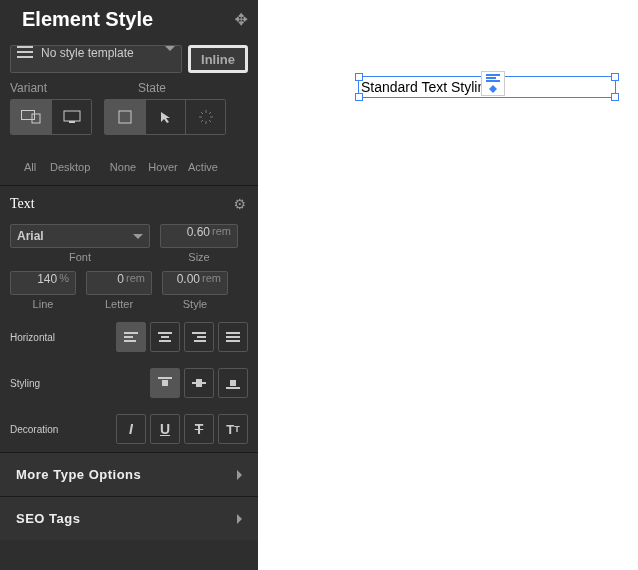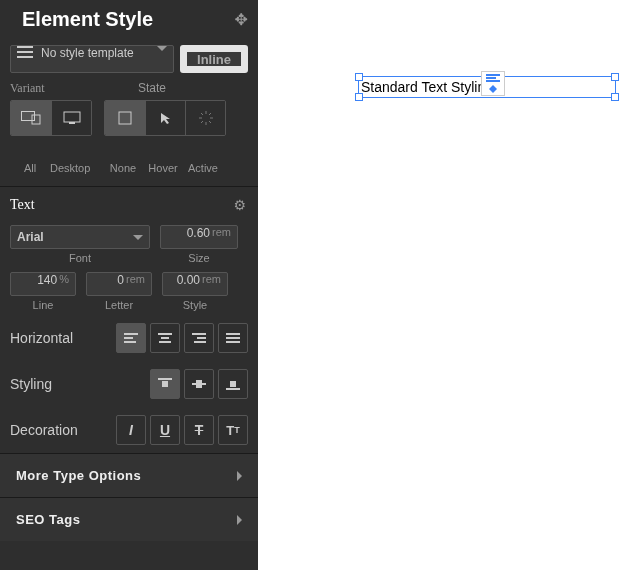--- a/index.html
+++ b/index.html
@@ -8,24 +8,24 @@
 .header { display: flex; align-items: center; justify-content: space-between; padding: 8px 10px 10px 22px; }
 .header-title { color: #fff; font-size: 20px; font-weight: bold; }
 .move-icon { color: #999; font-size: 16px; }
 
 .template-row { display: flex; gap: 6px; padding: 4px 10px 4px 10px; align-items: center; }
 .template-select { flex: 1; display: flex; background: #3a3a3a; border: 1px solid #555; height: 28px; padding: 0 6px; gap: 8px; border-radius: 2px; }
 .hamburger { width: 16px; display: flex; flex-direction: column; gap: 3px; }
 .hamburger span { height: 2px; background: #ccc; }
 .template-text { flex: 1; color: #ccc; font-size: 12px; }
 .chevron-down { width: 0; height: 0; border-left: 5px solid transparent; border-right: 5px solid transparent; border-top: 5px solid #999; }
-.inline-btn { background: #3a3a3a; border: 7px solid #e5e5e5; color: #aaa; height: 28px; padding: 0 10px; font-size: 13px; font-weight: bold; border-radius: 3px; }
+.inline-btn { background: #3a3a3a; border: 3px solid #e5e5e5; color: #aaa; height: 28px; padding: 0 10px; font-size: 13px; font-weight: bold; border-radius: 3px; }
 
 .section-labels-row { display: flex; padding: 4px 10px 2px 10px; gap: 20px; }
-.section-labels-row span:first-child { width: 108px; color: #999; font-size: 12px; font-family: Liberation Serif, serif; }
+.section-labels-row span:first-child { width: 108px; color: #999; font-size: 12px; }
 .section-labels-row span:last-child { color: #999; font-size: 12px; }
 
 .variant-state-row { display: flex; padding: 2px 10px 4px 10px; gap: 12px; }
 .btn-group { display: flex; border: 1px solid #555; border-radius: 2px; overflow: hidden; }
 .btn-group button { width: 40px; height: 34px; background: #2e2e2e; border: none; color: #999; display: flex; align-items: center; justify-content: center; cursor: pointer; }
 .btn-group button.active { background: #555; outline: 1px solid #888; }
 .btn-group button + button { border-left: 1px solid #555; }
 
 .labels-row { display: flex; padding: 2px 10px 6px 10px; gap: 12px; }
 .labels-row .lbl2 { text-align: center; font-size: 11px; color: #999; margin-top: 20px; }
@@ -38,21 +38,21 @@
 .input-group { display: flex; flex-direction: column; gap: 3px; }
 .select-input { display: flex; align-items: center; justify-content: space-between; background: #3a3a3a; border: 1px solid #555; height: 24px; padding: 0 6px; border-radius: 2px; font-weight: bold; }
 .select-input span { color: #ccc; font-size: 12px; }
 .num-input { display: flex; justify-content: flex-end; background: #3a3a3a; border: 1px solid #555; height: 24px; padding: 0 6px; border-radius: 2px; gap: 2px; }
 .num-input .val { color: #ccc; font-size: 12px; text-align: right; }
 .num-input .unit { color: #888; font-size: 11px; }
 .sublabel { color: #999; font-size: 11px; text-align: center; }
 .color-swatch { width: 28px; height: 24px; background: #000; border: 1px solid #555; border-radius: 2px; }
 
 .align-row { display: flex; align-items: center; padding: 8px 10px; gap: 10px; }
-.align-row .label { flex: 1; color: #ccc; font-size: 14px; }
+.align-row .label { flex: 1; color: #ccc; font-size: 10px; }
 .icon-btn-group { display: flex; gap: 4px; }
 .icon-btn { width: 30px; height: 30px; background: #2e2e2e; border: 1px solid #555; color: #ccc; display: flex; align-items: center; justify-content: center; cursor: pointer; border-radius: 2px; }
 .icon-btn.active { background: #555; }
 
 .accordion { display: flex; justify-content: space-between; align-items: center; padding: 14px 16px; border-top: 1px solid #1a1a1a; background: #333; cursor: pointer; }
 .accordion .title { color: #eee; font-size: 13px; font-weight: bold; letter-spacing: 0.5px; }
 .chevron-right { width: 0; height: 0; border-top: 5px solid transparent; border-bottom: 5px solid transparent; border-left: 5px solid #999; }
 
 .canvas { flex: 1; background: #fff; position: relative; }
 .selected-element { position: absolute; left: 100px; top: 76px; width: 258px; border: 1px solid #3b82f6; background: #fff; padding: 2px 2px; font-size: 14px; color: #000; }

